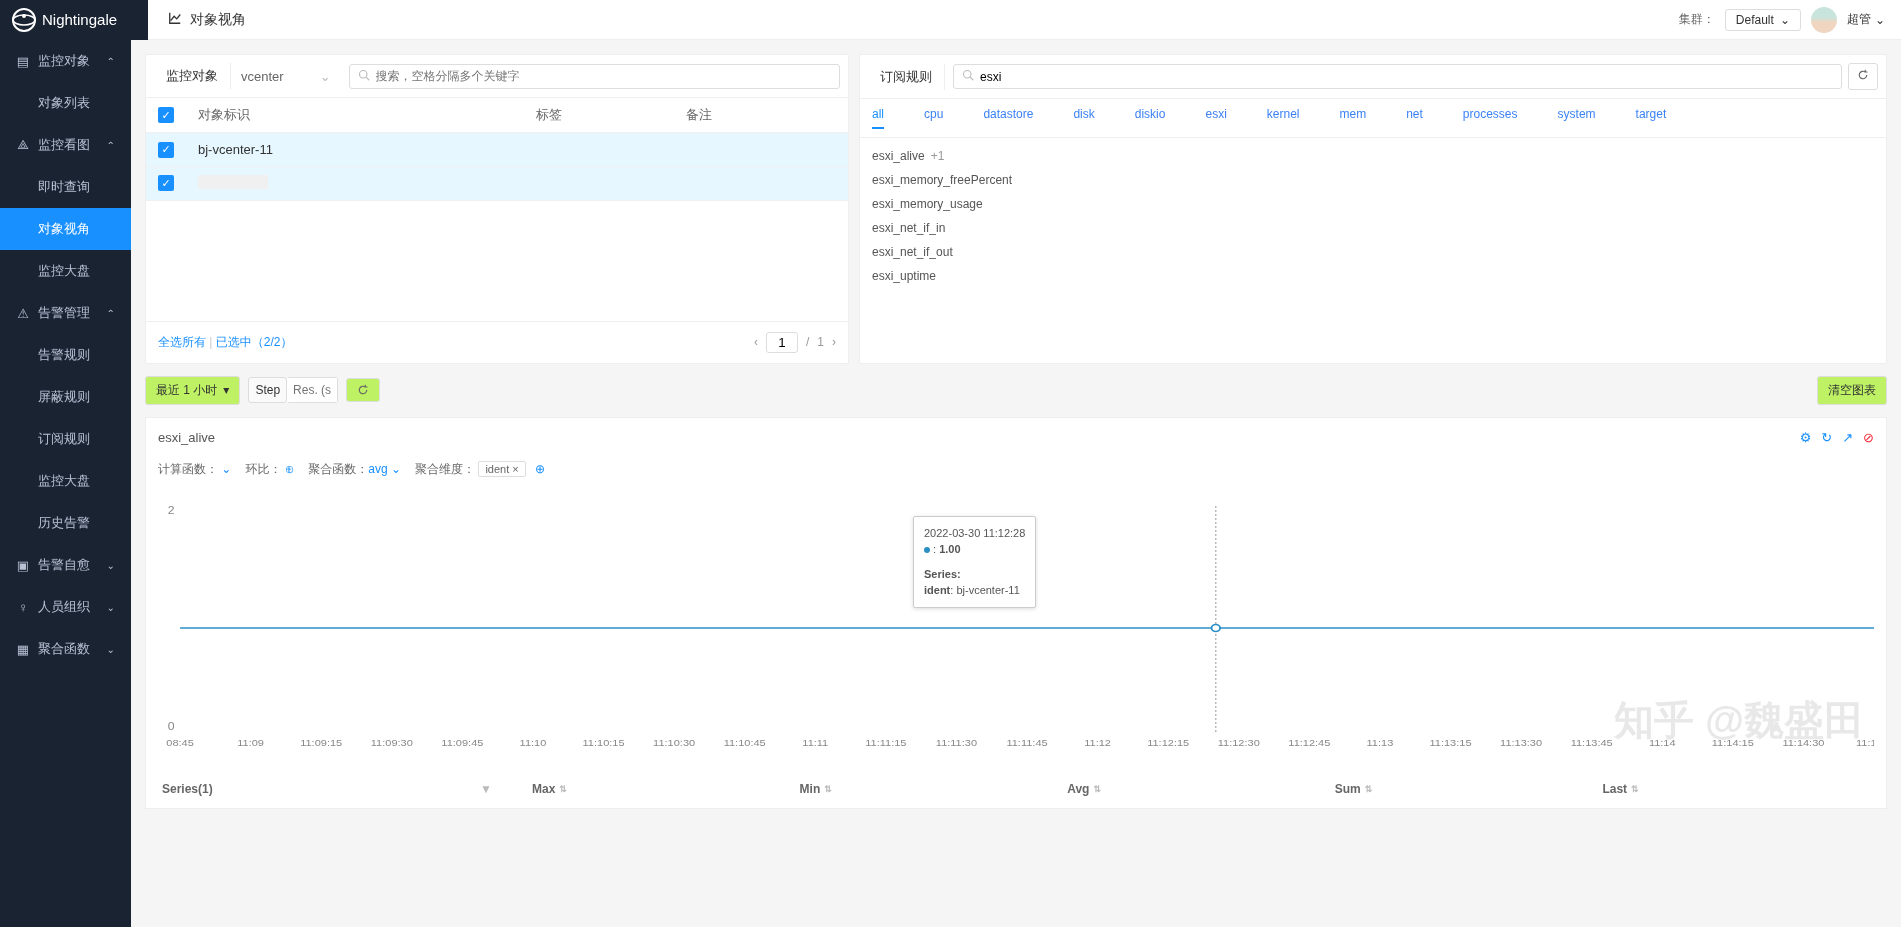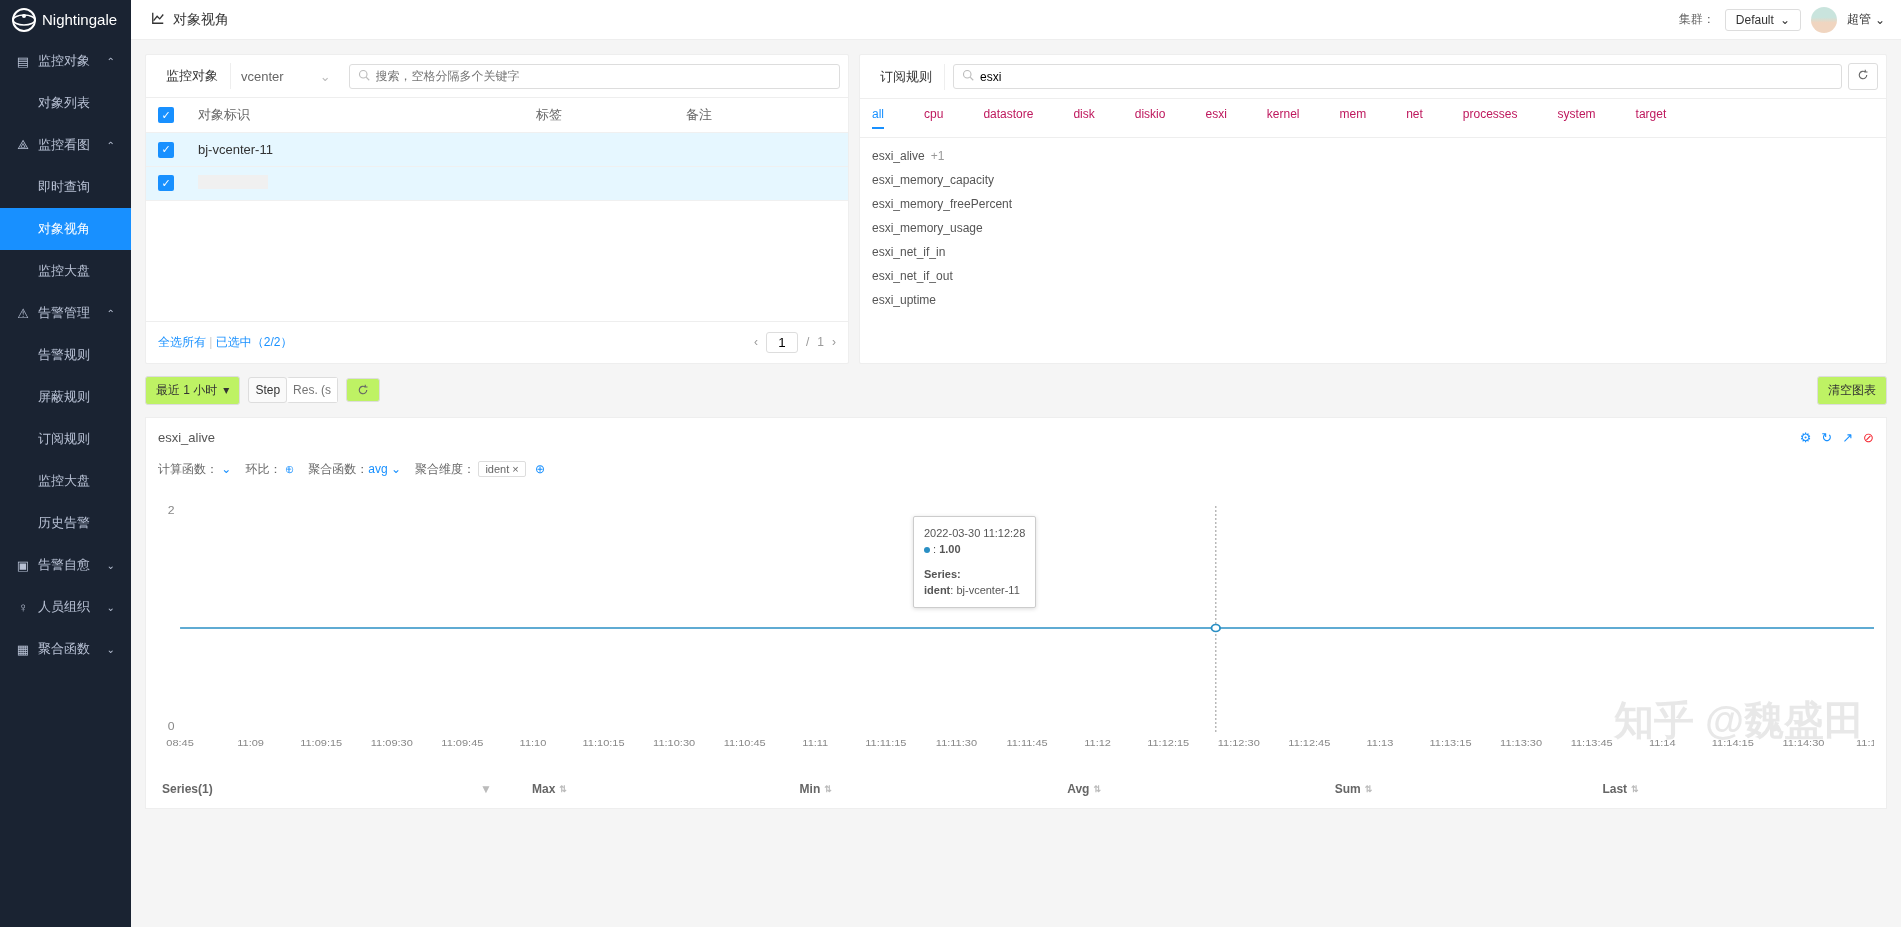--- a/index.html
+++ b/index.html
@@ -1,20 +1,20 @@
 <!DOCTYPE html>
 <html><head>
   <meta charset="utf-8">
   <style>
     * { margin: 0; padding: 0; box-sizing: border-box; }
     body { font-family: -apple-system, "Microsoft YaHei", sans-serif; font-size: 13px; color: #333; background: #f5f5f5; overflow: hidden; }
     
     
     .header { height: 40px; background: #fff; display: flex; align-items: center; border-bottom: 1px solid #eee; }
-    .logo-area { width: 131px; height: 40px; background: #1a2332; display: flex; align-items: center; padding: 0 12px; }
+    .logo-area { width: 148px; height: 40px; background: #1a2332; display: flex; align-items: center; padding: 0 12px; }
     .logo-icon svg { display: block; }
     .logo-text { color: #fff; font-size: 15px; margin-left: 6px; font-weight: 500; }
     .breadcrumb { display: flex; align-items: center; gap: 8px; padding: 0 20px; font-size: 14px; font-weight: 500; }
     .header-right { margin-left: auto; display: flex; align-items: center; gap: 10px; padding-right: 16px; }
     .cluster-label { color: #666; font-size: 12px; }
     .cluster-select { border: 1px solid #ddd; padding: 3px 10px; border-radius: 3px; display: flex; align-items: center; gap: 6px; font-size: 12px; }
     .avatar { width: 26px; height: 26px; border-radius: 50%; background: linear-gradient(#c9e4dd 40%, #f0d5c0 60%); }
     .user-name { font-size: 12px; display: flex; align-items: center; gap: 4px; }
 
     
@@ -54,21 +54,21 @@
 
     
     .table-footer { display: flex; align-items: center; padding: 10px 12px; font-size: 12px; border-top: 1px solid #eee; }
     .link { color: #1890ff; cursor: pointer; }
     .footer-left { flex: 1; }
     .pager { display: flex; align-items: center; gap: 8px; color: #999; }
     .pager input { width: 32px; text-align: center; border: 1px solid #ddd; padding: 2px; border-radius: 3px; }
 
     
     .tabs { display: flex; gap: 40px; padding: 8px 12px; font-size: 12px; border-bottom: 1px solid #eee; }
-    .tab { color: #be185d; padding-bottom: 6px; cursor: pointer; }
+    .tab { color: #3b82f6; padding-bottom: 6px; cursor: pointer; }
     .tab.active { color: #1890ff; border-bottom: 2px solid #1890ff; }
     .metric-list { padding: 6px 12px; }
     .metric-item { padding: 5px 0; font-size: 12px; color: #555; cursor: pointer; }
     .metric-item .badge { color: #999; margin-left: 6px; }
 
     
     .controls-row { display: flex; gap: 8px; margin-top: 12px; align-items: center; }
     .btn-box { background: #bef264; border: 1px solid #ddd; padding: 5px 10px; border-radius: 3px; font-size: 12px; display: flex; align-items: center; gap: 6px; }
     .btn-outline { margin-left: auto; }
 
@@ -269,21 +269,20 @@
             <span class="tab">esxi</span>
             <span class="tab">kernel</span>
             <span class="tab">mem</span>
             <span class="tab">net</span>
             <span class="tab">processes</span>
             <span class="tab">system</span>
             <span class="tab">target</span>
           </div>
         <div class="metric-list" id="metric-list">
             <div class="metric-item">esxi_alive<span class="badge">+1</span></div>
-            <div class="metric-item">esxi_memory_capacity</div>
             <div class="metric-item">esxi_memory_freePercent</div>
             <div class="metric-item">esxi_memory_usage</div>
             <div class="metric-item">esxi_net_if_in</div>
             <div class="metric-item">esxi_net_if_out</div>
             <div class="metric-item">esxi_uptime</div>
           </div>
       </div>
     </div>
 
     <div class="controls-row">

